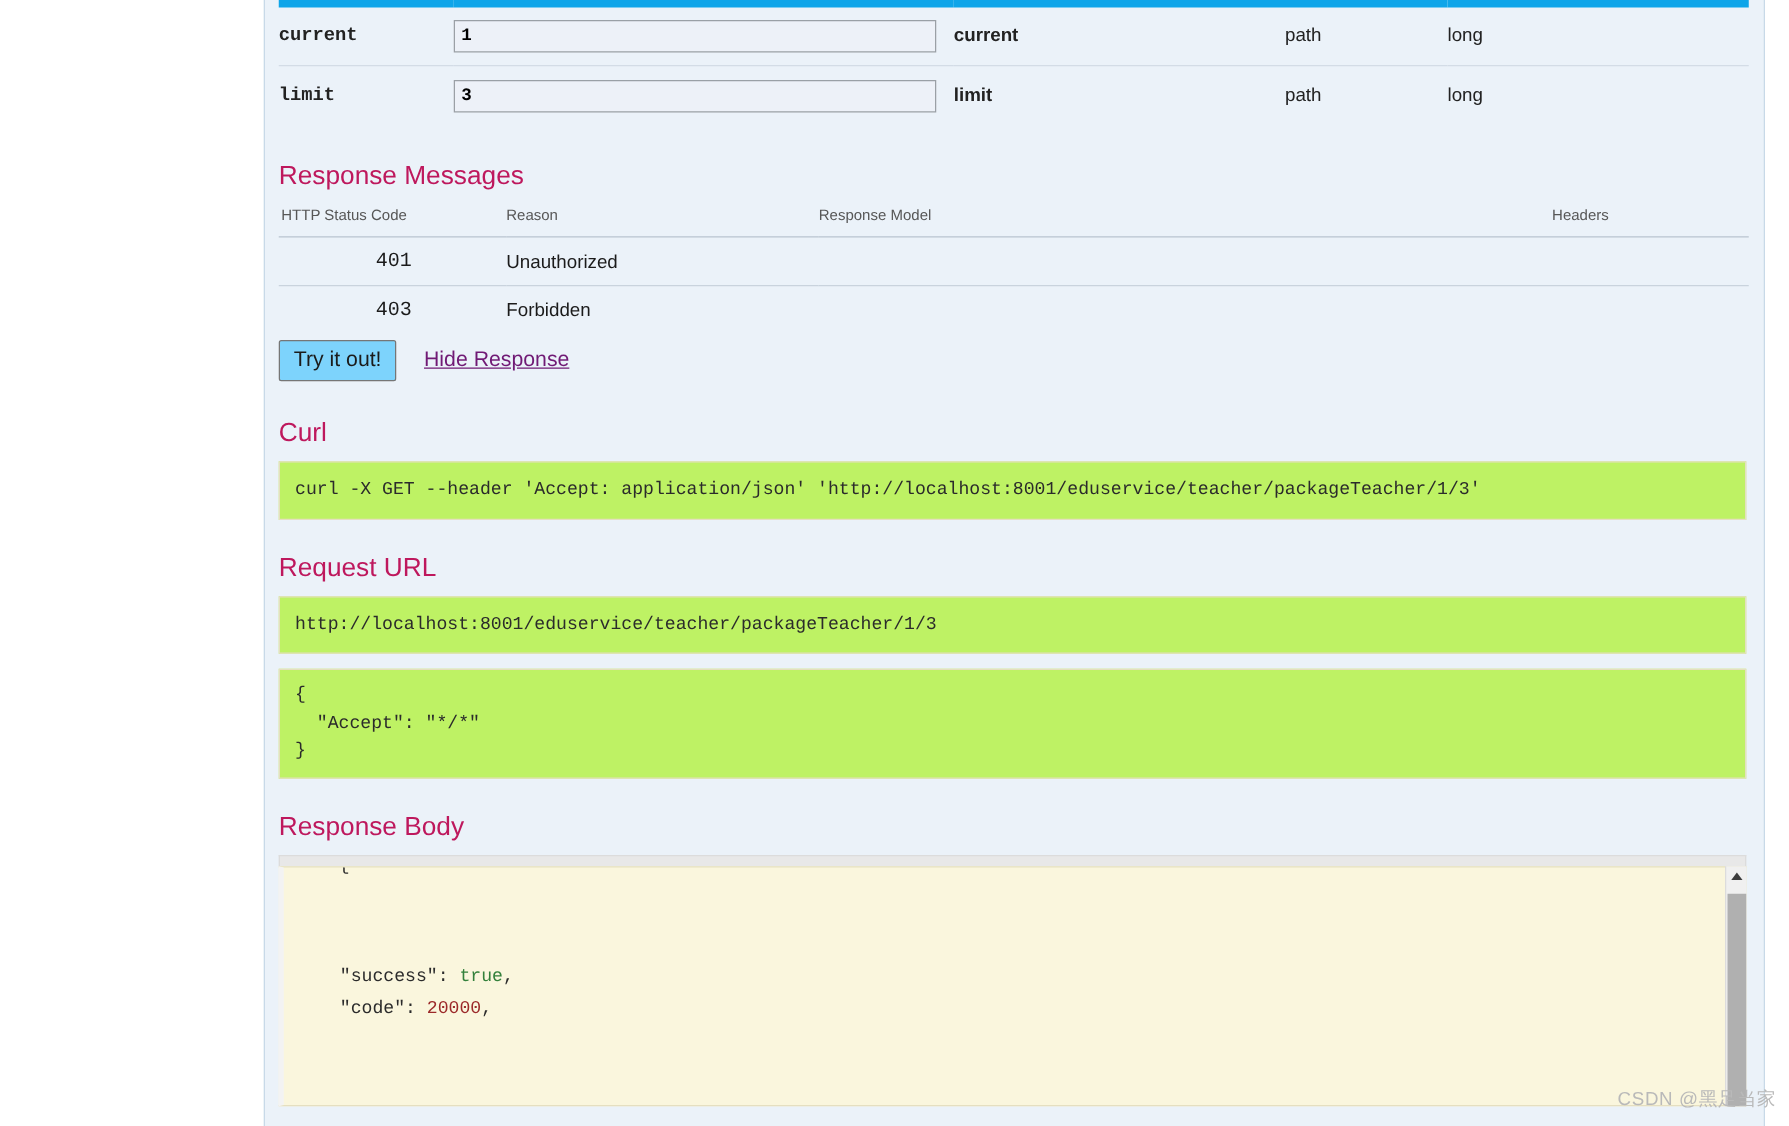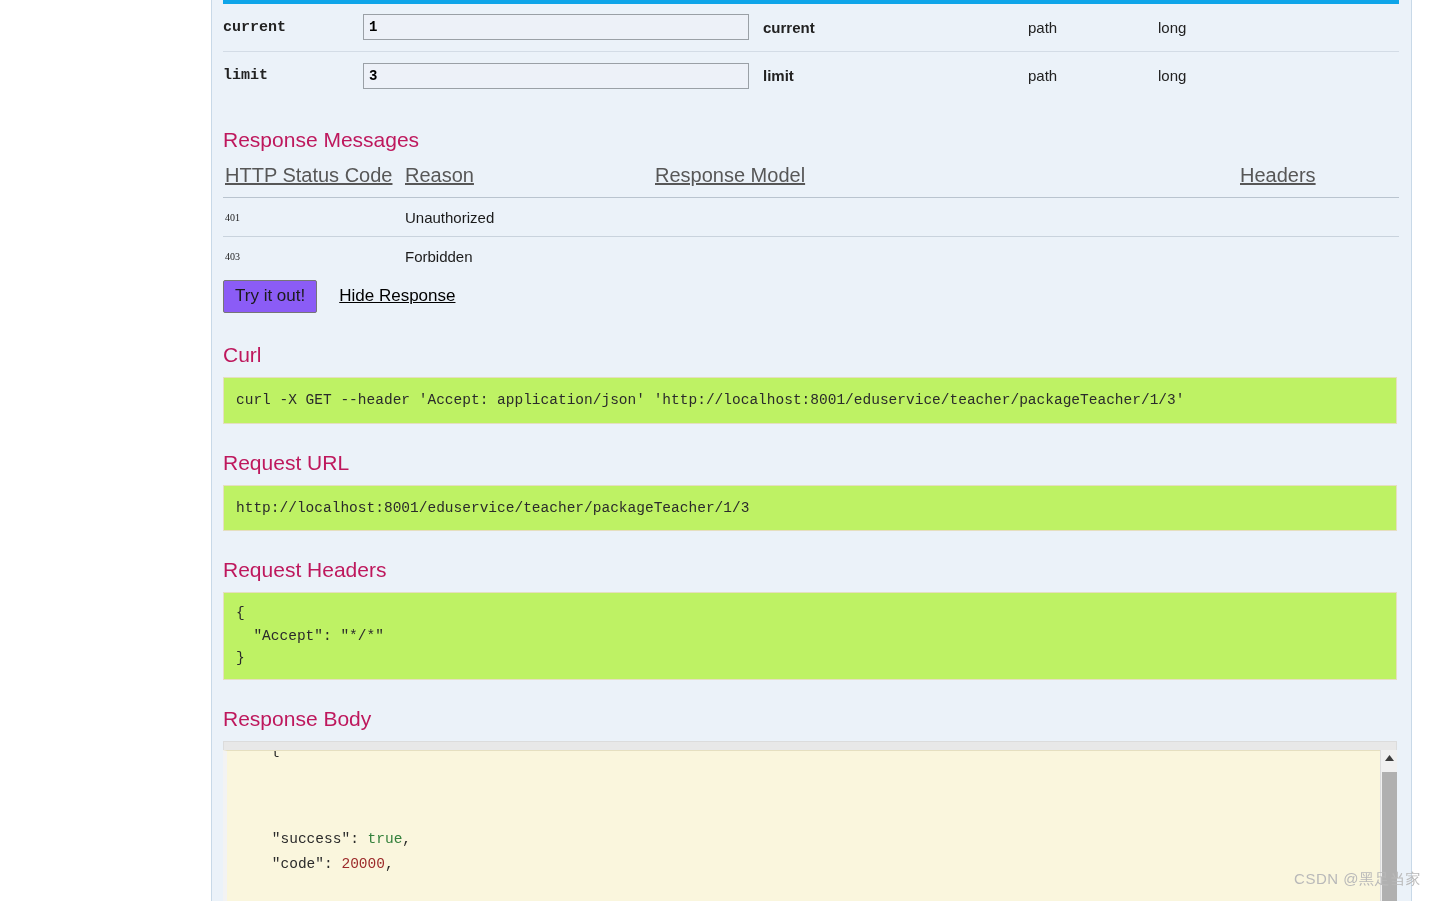--- a/index.html
+++ b/index.html
@@ -37,21 +37,21 @@
     width: 1176px;
   }
 
   
   table.params {
     width: 1176px;
     border-collapse: collapse;
     table-layout: fixed;
   }
   table.params tr { height: 49px; }
-  table.params tr.first-row { border-top: 4px solid #0ea5e9; }
+  table.params tr.first-row { border-top: 6px solid #0ea5e9; }
   table.params tr + tr { border-top: 1px solid #d3dce6; }
   table.params td {
     vertical-align: middle;
     padding: 0;
     font-size: 15px;
     color: #222222;
   }
   td.p-name {
     width: 140px;
     font-family: "Liberation Mono", monospace;
@@ -95,65 +95,65 @@
   
   table.resp {
     width: 1176px;
     border-collapse: collapse;
     table-layout: fixed;
     margin-top: 14px;
   }
   table.resp th {
     text-align: left;
     font-weight: normal;
-    font-size: 20px;
+    font-size: 12px;
     color: #575757;
     padding: 0 0 10px 0;
     border-bottom: 1px solid #b9c4cf;
-    text-decoration: underline;
   }
   table.resp th.th-code { width: 182px; padding-left: 2px; }
   table.resp th.th-reason { width: 250px; }
   table.resp th.th-model { width: 585px; }
   table.resp th.th-headers { text-align: right; padding-right: 112px; }
   table.resp td {
     font-size: 15px;
     color: #1b1b1b;
     height: 39px;
     vertical-align: middle;
     border-bottom: 1px solid #c9d3dd;
     padding: 0;
   }
   table.resp td.c-code {
-    font-family: Liberation Serif, serif;
-    font-size: 10px;
+    font-family: Liberation Mono, monospace;
+    font-size: 16px;
     padding-left: 2px;
+    text-align: center;
   }
   table.resp tr:last-child td { border-bottom: none; }
 
   
   .actions {
     margin-top: 4px;
     display: flex;
     align-items: center;
   }
   .try-btn {
-    background: #8b5cf6;
+    background: #7dd3fc;
     border: 1px solid #767676;
     border-radius: 2px;
     font-family: "Liberation Sans", sans-serif;
     font-size: 17px;
     color: #1b1b1b;
     padding: 6px 11px 7px 11px;
     cursor: pointer;
     line-height: 1.1;
   }
   .hide-resp {
     margin-left: 22px;
-    color: #000000;
+    color: #701a75;
     font-size: 17px;
     text-decoration: underline;
     cursor: pointer;
   }
 
   
   .code-box {
     background: #bef264;
     border: 1px solid #e5dfc0;
     font-family: "Liberation Mono", monospace;
@@ -315,23 +315,20 @@
       <div style="margin-top:31px;">
         <h3 class="sec">Curl</h3>
       </div>
       <div class="code-box">curl -X GET --header 'Accept: application/json' 'http://localhost:8001/eduservice/teacher/packageTeacher/1/3'</div>
 
       <div style="margin-top:28px;">
         <h3 class="sec">Request URL</h3>
       </div>
       <div class="code-box">http://localhost:8001/eduservice/teacher/packageTeacher/1/3</div>
 
-      <div style="margin-top:28px;">
-        <h3 class="sec">Request Headers</h3>
-      </div>
       <div class="code-box tall">{
   "Accept": "*/*"
 }</div>
 
       <div style="margin-top:28px;">
         <h3 class="sec">Response Body</h3>
       </div>
 
       <div class="resp-wrap">
         <div class="resp-strip"></div>

